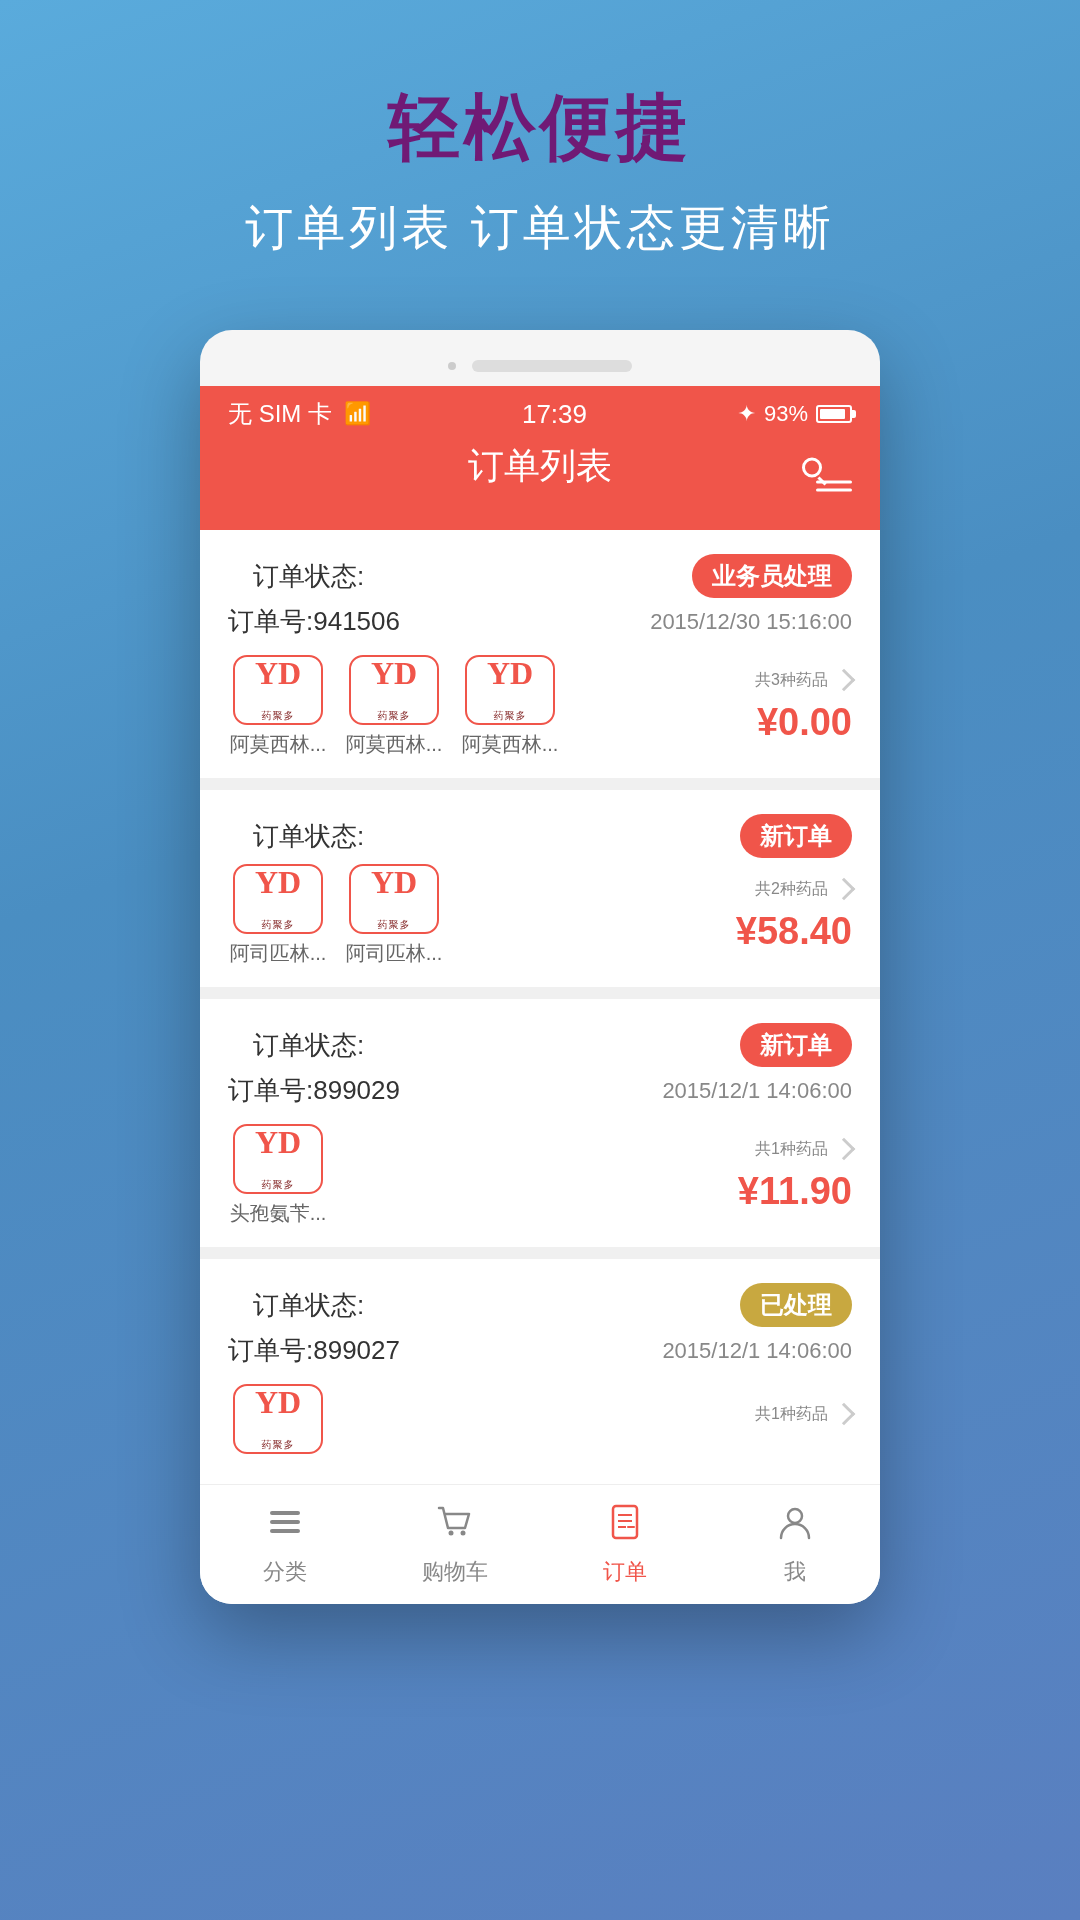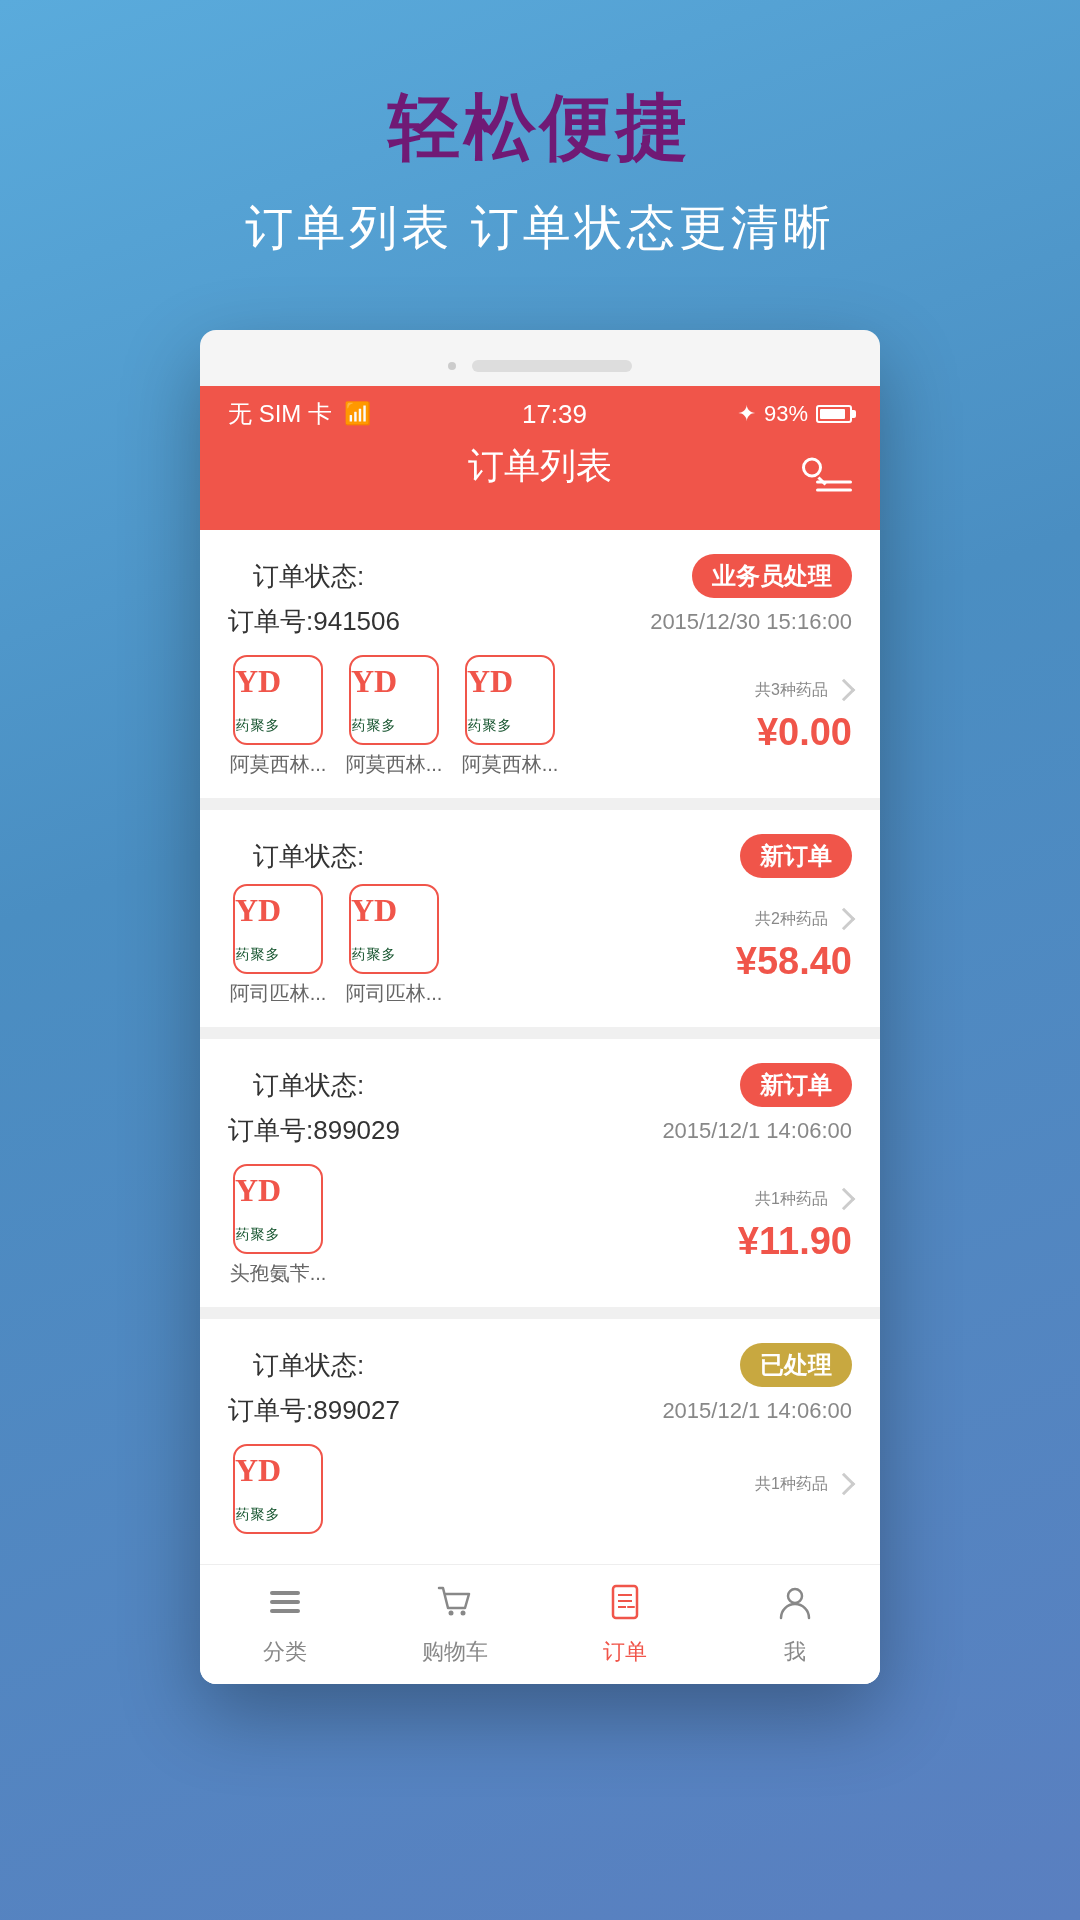--- a/index.html
+++ b/index.html
@@ -32,21 +32,21 @@
       font-size: 48px;
       font-weight: 500;
       color: #fff;
       letter-spacing: 4px;
     }
 
     
     .phone-shell {
       width: 680px;
       background: #f5f5f5;
-      border-radius: 16px;
+      border-radius: 32px;
       box-shadow: 0 30px 80px rgba(0,0,0,0.3);
       overflow: hidden;
       padding: 20px 0 0;
       position: relative;
       margin-top: 20px;
     }
     .phone-top-bar {
       display: flex;
       justify-content: center;
       align-items: center;
@@ -182,39 +182,40 @@
       flex: 1;
     }
     .product-logo {
       display: flex;
       flex-direction: column;
       align-items: center;
       width: 100px;
     }
     .product-logo-img {
       width: 90px;
-      height: 90px;
+      height: 70px;
       border: 2px solid #f0554a;
       border-radius: 14px;
       display: flex;
       align-items: center;
+      justify-content: center;
       position: relative;
       overflow: hidden;
     }
     
     .yd-logo {
       font-size: 32px;
       font-weight: 900;
       color: #f0554a;
       line-height: 1;
       font-family: serif;
     }
     .yd-sub {
-      font-size: 14px;
-      color: #14532d;
+      font-size: 10px;
+      color: #7f1d1d;
       margin-top: 20px;
       letter-spacing: 1px;
     }
     .product-name {
       font-size: 20px;
       color: #666;
       text-align: center;
       margin-top: 6px;
       width: 100px;
       overflow: hidden;

